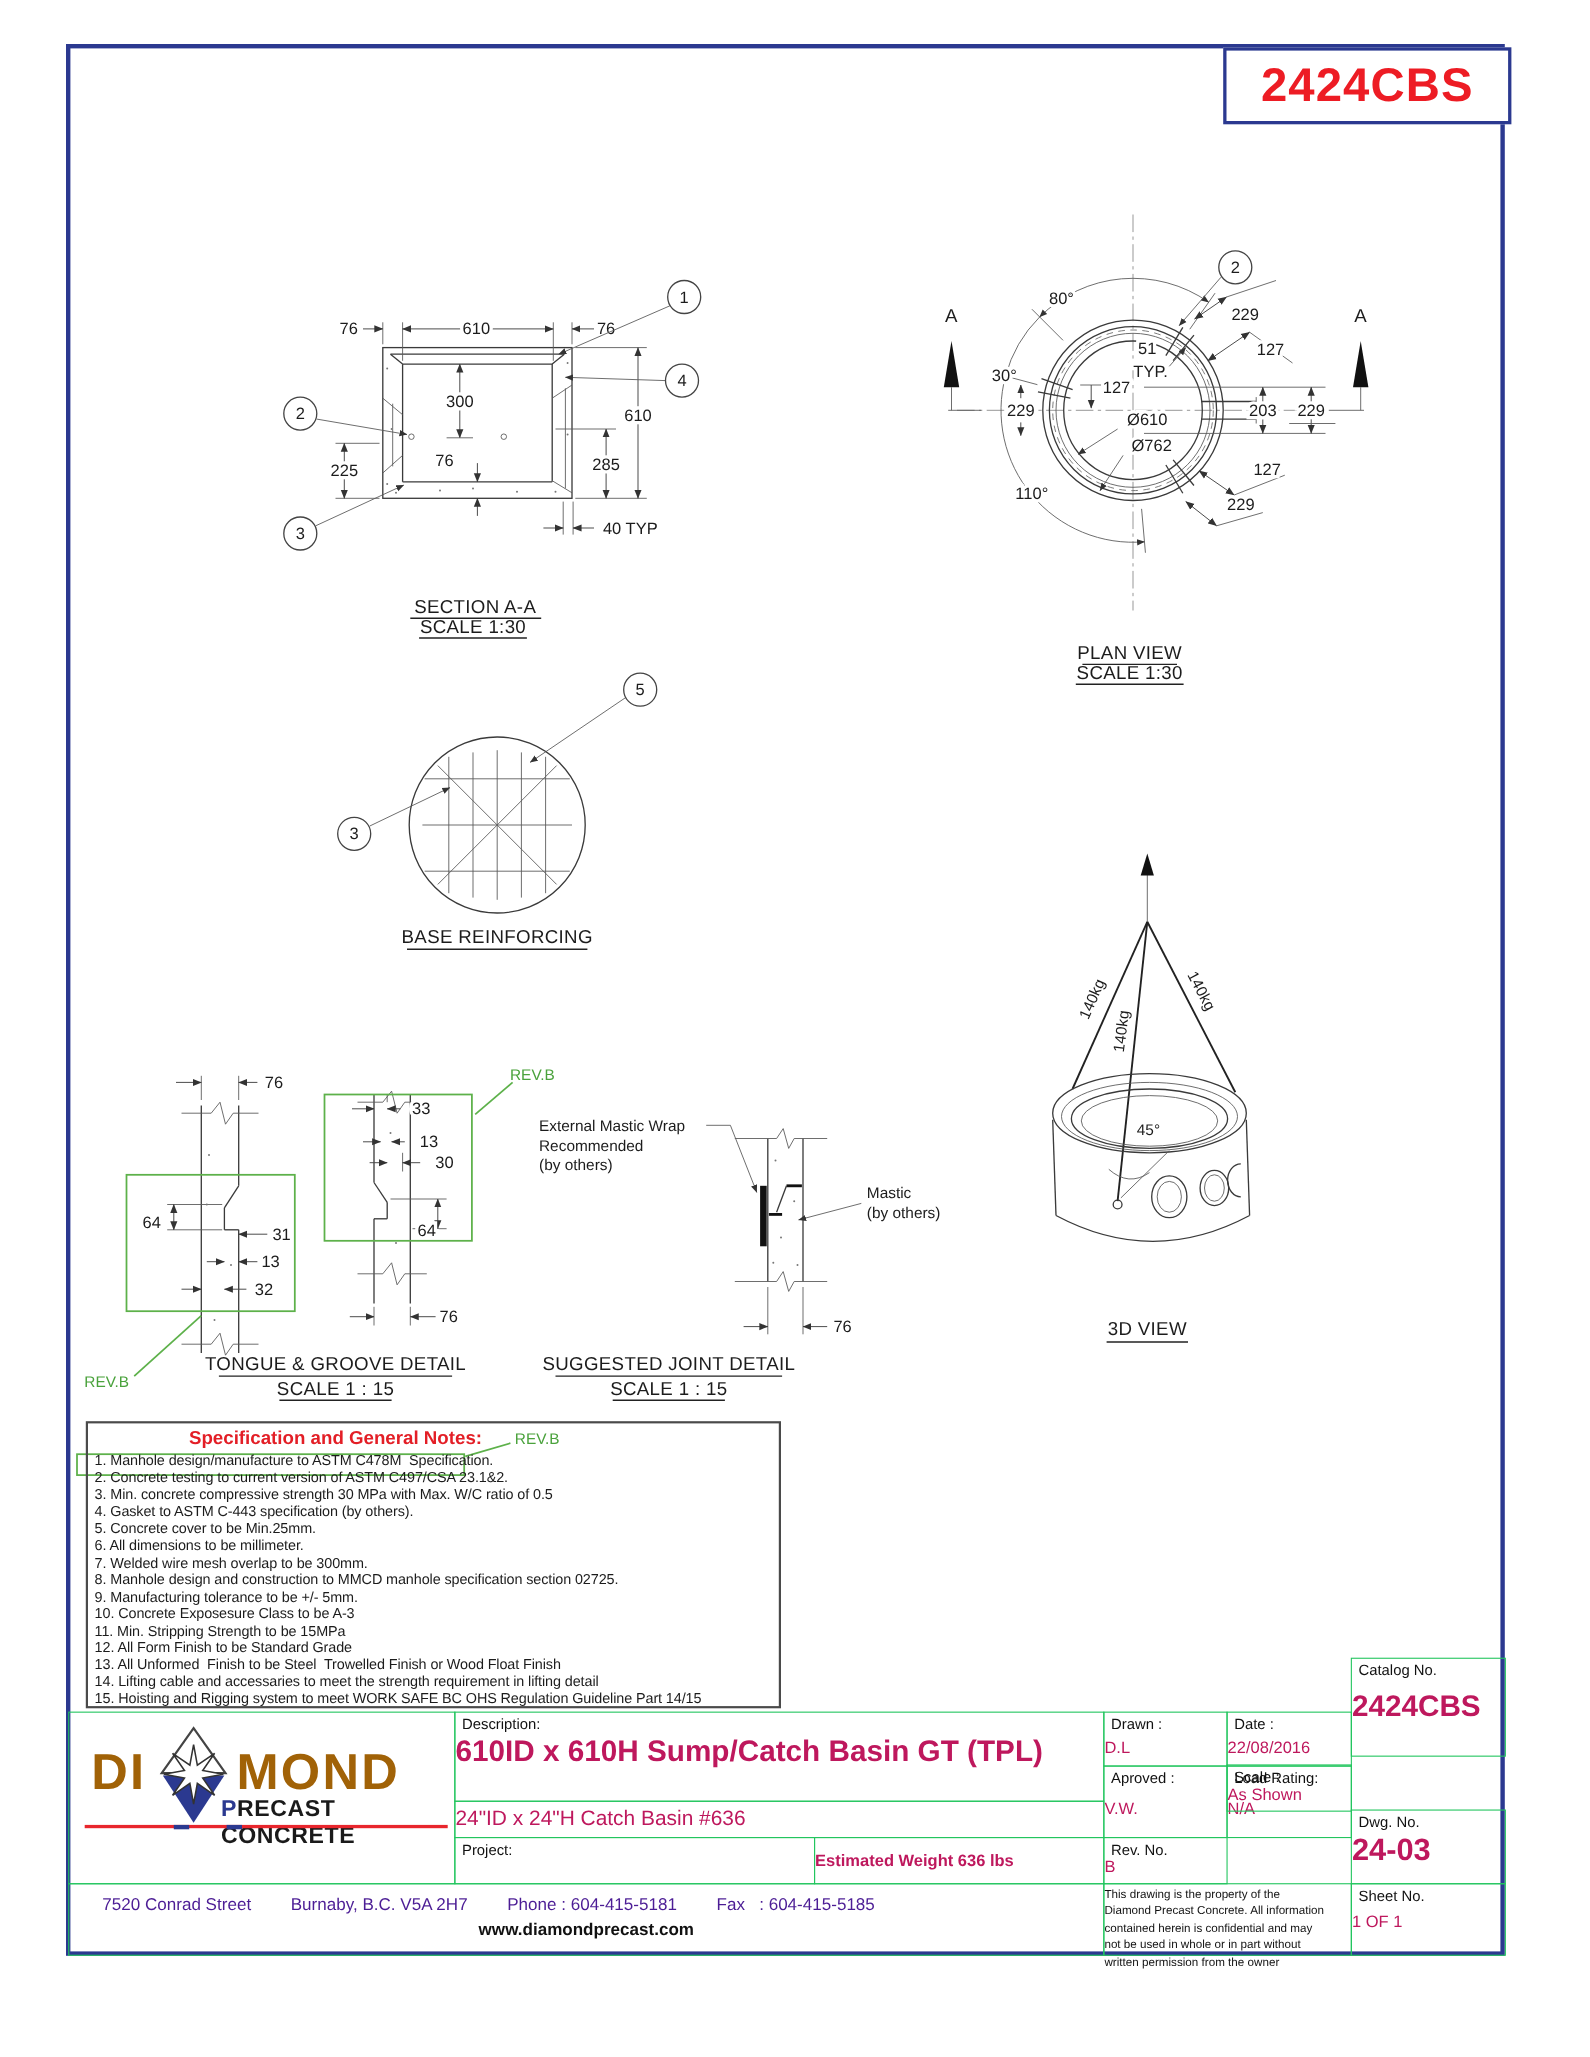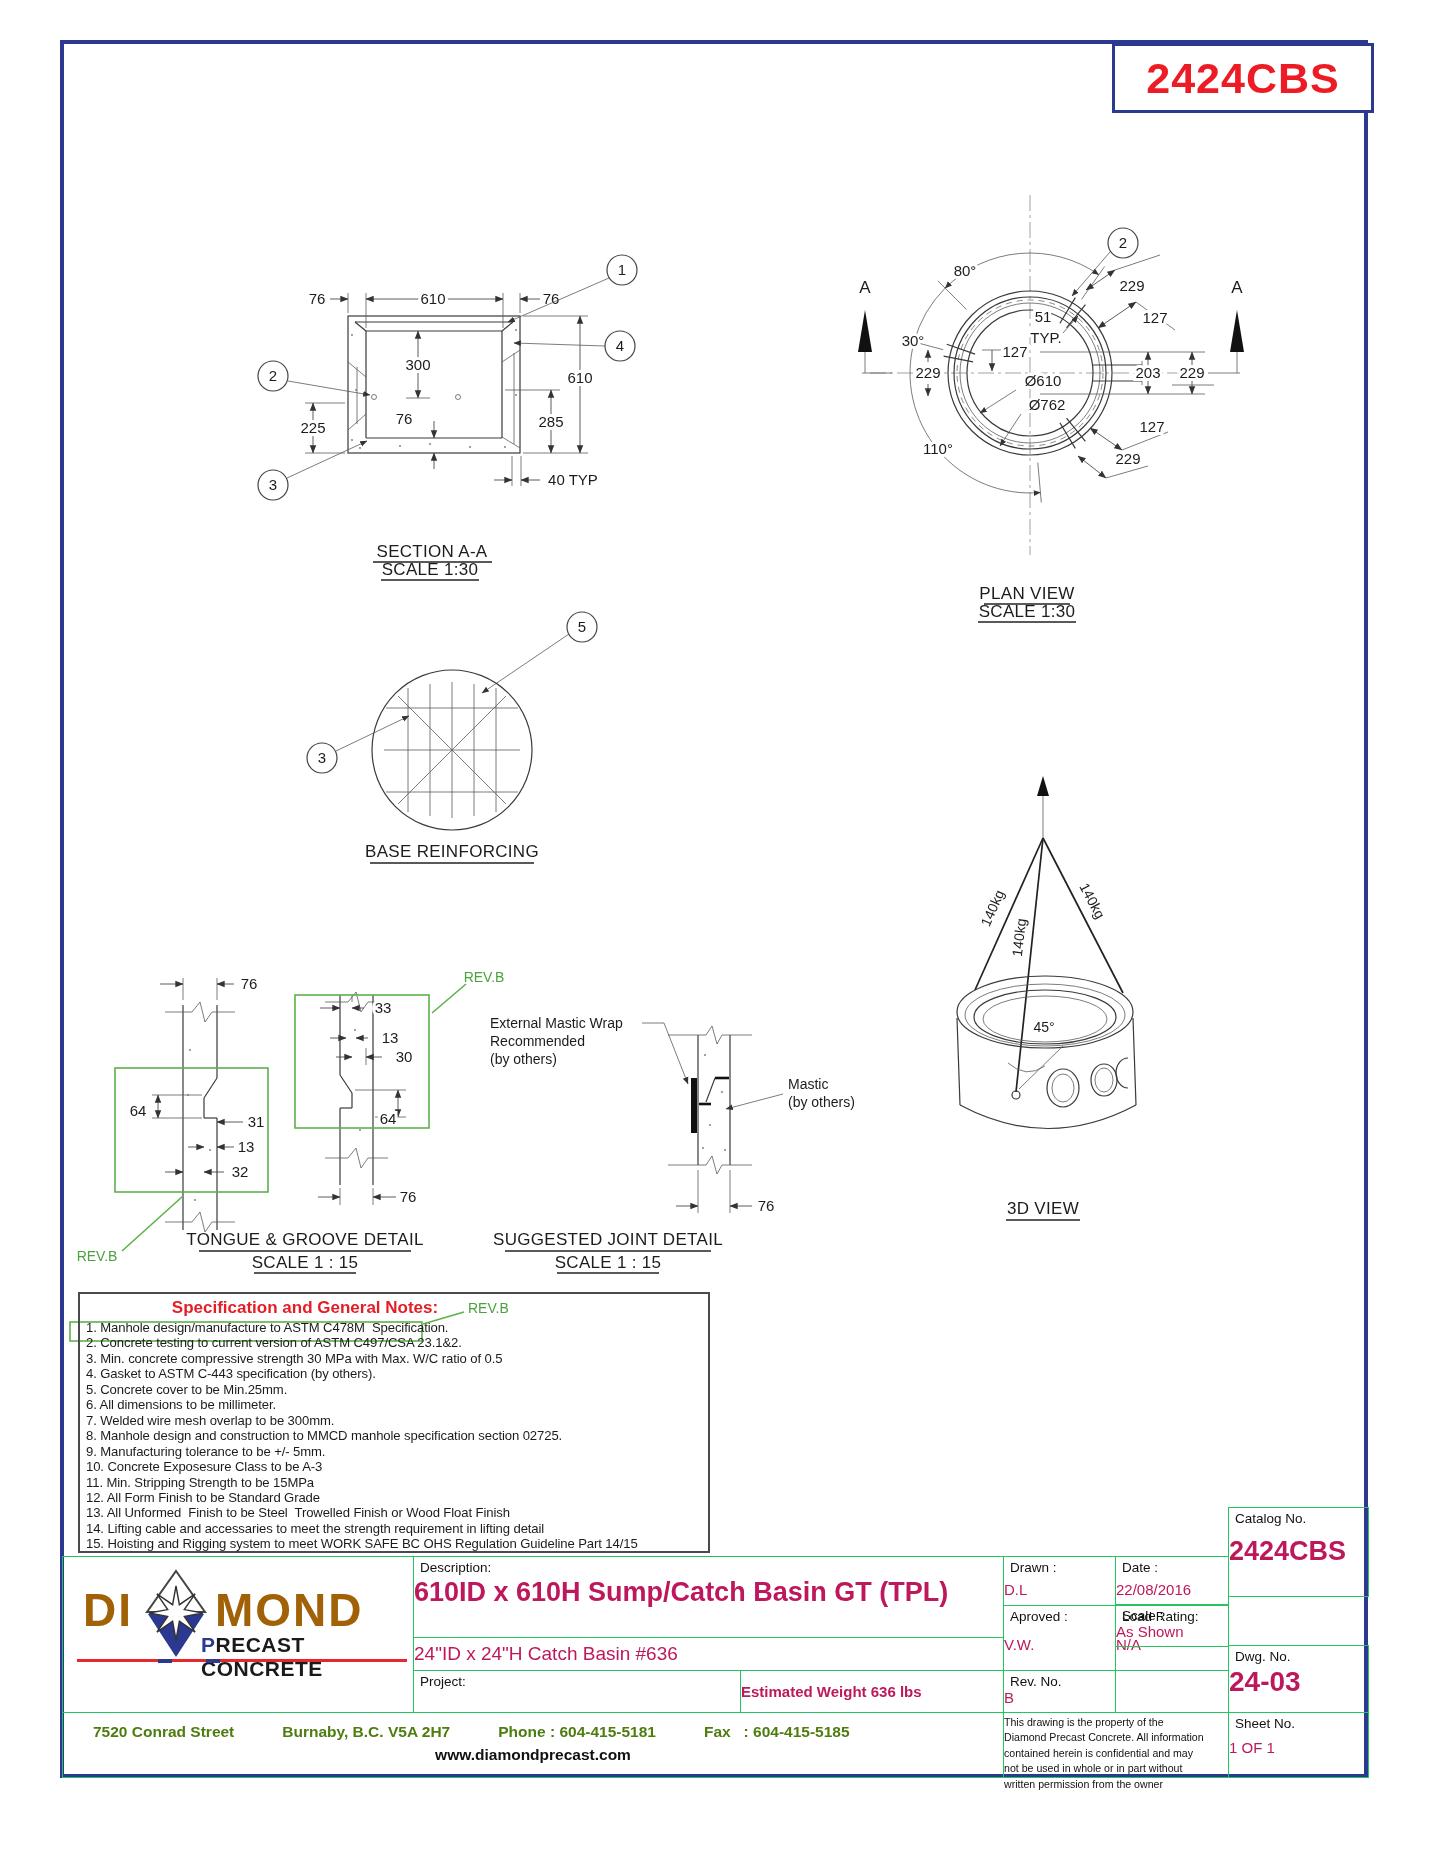--- a/index.html
+++ b/index.html
@@ -30,21 +30,21 @@
     border:2px solid #4a4a4a;z-index:4;box-sizing:border-box}
   .spec-heading{position:absolute;left:30px;top:4px;width:390px;text-align:center;
     font-size:17px;font-weight:bold;color:#e31e26}
   .spec-notes{position:absolute;left:6px;top:26px}
   .note{font-size:13.1px;line-height:15.45px;white-space:pre;color:#1c1c1c;letter-spacing:-0.1px}
   .spec-rev{position:absolute;left:468px;top:1300px;font-size:14px;color:#4aa23c;z-index:5}
   .tb{position:absolute;border:1px solid #22c55e;z-index:4;box-sizing:border-box}
   .tb-label{font-size:13.5px;color:#111;padding:3px 0 0 6px}
   .tb-value{font-size:15px;color:#be185d}
   .big{font-weight:bold;font-size:27px}
-  .addr-row{display:flex;gap:48px;padding-left:30px;font-weight:bold;font-size:15.5px;color:#4d7c0f}
+  .addr-row{display:flex;gap:36px;padding-left:30px;font-weight:normal;font-size:15.5px;color:#4c1d95}
   .addr-row span{white-space:pre}
   .site{text-align:center;font-weight:bold;font-size:15.5px;color:#111;margin-top:5px}
   .disc{font-size:10.6px;line-height:12.4px;text-align:left;color:#111;padding-top:3px}
   
   .logo-di,.logo-mond{position:absolute;font-weight:bold;font-size:46px;color:#a16207;letter-spacing:2px}
   .logo-tag{position:absolute;font-weight:bold;font-size:21px;color:#1a1a1a;letter-spacing:.5px}
   .logo-tag .p{color:#2b3990}
   .logo-redline{position:absolute;background:#e8262d;height:3px}
   .logo-dash{position:absolute;background:#2b3990;height:4px}
 </style>

